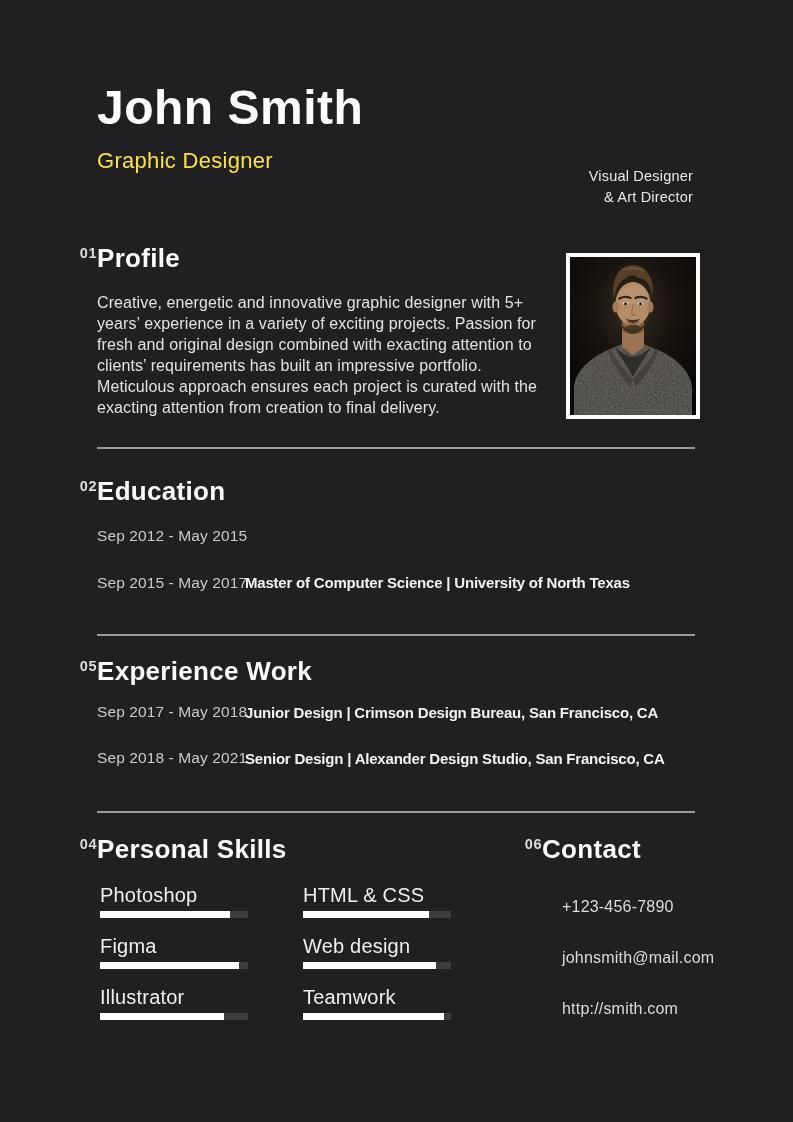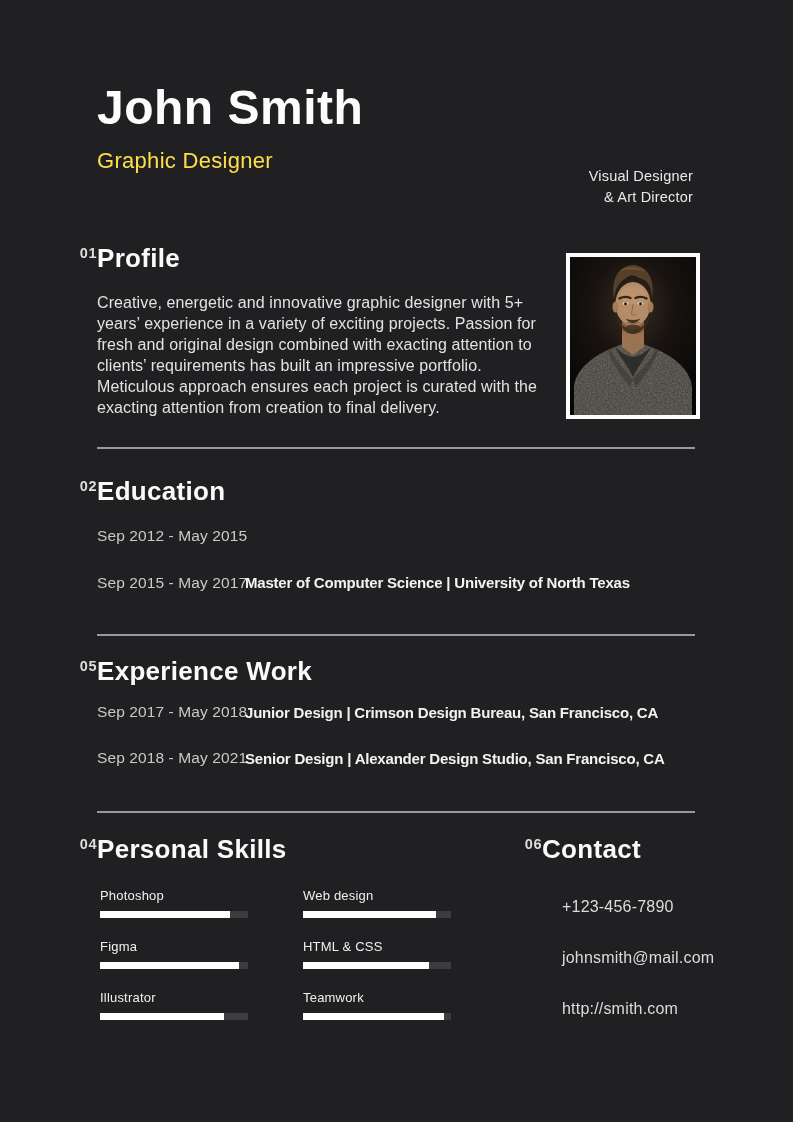--- a/index.html
+++ b/index.html
@@ -63,21 +63,21 @@
   .row-detail { font-size: 15px; font-weight: 700; color: #f2f2f2; letter-spacing: -0.2px; }
   .r-edu-1 { top: 527px; } .r-edu-2 { top: 574px; }
   .r-exp-1 { top: 703px; align-items: flex-end; } .r-exp-2 { top: 749px; align-items: center; }
 
   
   .skills-block { top: 834px; left: 73px; width: 404px; }
   .contact-block { top: 834px; left: 518px; width: 200px; }
   .skills-cols { display: flex; gap: 55px; margin-top: 22px; margin-left: 27px; }
   .skill-col { width: 148px; }
   .skill { margin-bottom: 19px; }
-  .skill-label { font-size: 13px; line-height: 19px; color: #efefef; margin-bottom: 6px; letter-spacing: 0.2px; }
+  .skill-label { font-size: 20px; line-height: 19px; color: #efefef; margin-bottom: 6px; letter-spacing: 0.2px; }
   .bar-track { width: 148px; height: 7px; background: #3d3d40; }
   .bar-fill { height: 100%; background: #ffffff; }
   .contact-list { margin-top: 32px; margin-left: 44px; }
   .contact-item { font-size: 16px; line-height: 21px; color: #dcdcdc; margin-bottom: 30px; letter-spacing: 0.2px; }
 </style>
 </head>
 <body>
 
 <div class="page">
 
@@ -199,29 +199,29 @@
         </div>
         <div class="skill">
           <div class="skill-label">Illustrator</div>
           <div class="bar-track">
               <div class="bar-fill" style="width: 84%;"></div>
             </div>
         </div>
       </div>
       <div class="skill-col">
         <div class="skill">
+          <div class="skill-label">HTML &amp; CSS</div>
+          <div class="bar-track">
+              <div class="bar-fill" style="width: 85%;"></div>
+            </div>
+        </div>
+        <div class="skill">
           <div class="skill-label">Web design</div>
           <div class="bar-track">
               <div class="bar-fill" style="width: 90%;"></div>
-            </div>
-        </div>
-        <div class="skill">
-          <div class="skill-label">HTML &amp; CSS</div>
-          <div class="bar-track">
-              <div class="bar-fill" style="width: 85%;"></div>
             </div>
         </div>
         <div class="skill">
           <div class="skill-label">Teamwork</div>
           <div class="bar-track">
               <div class="bar-fill" style="width: 95%;"></div>
             </div>
         </div>
       </div>
     </div>

